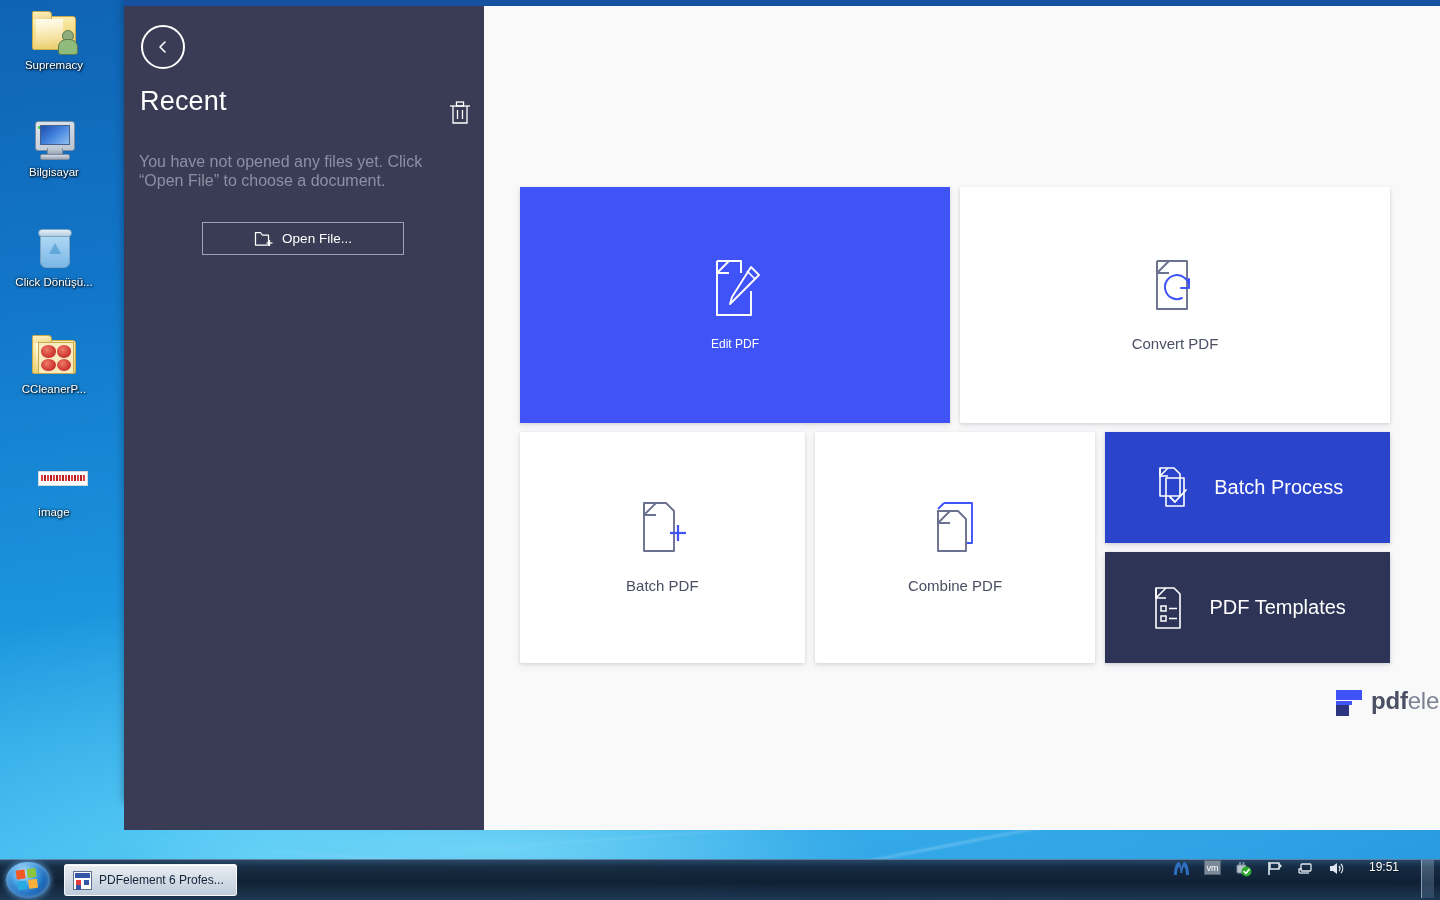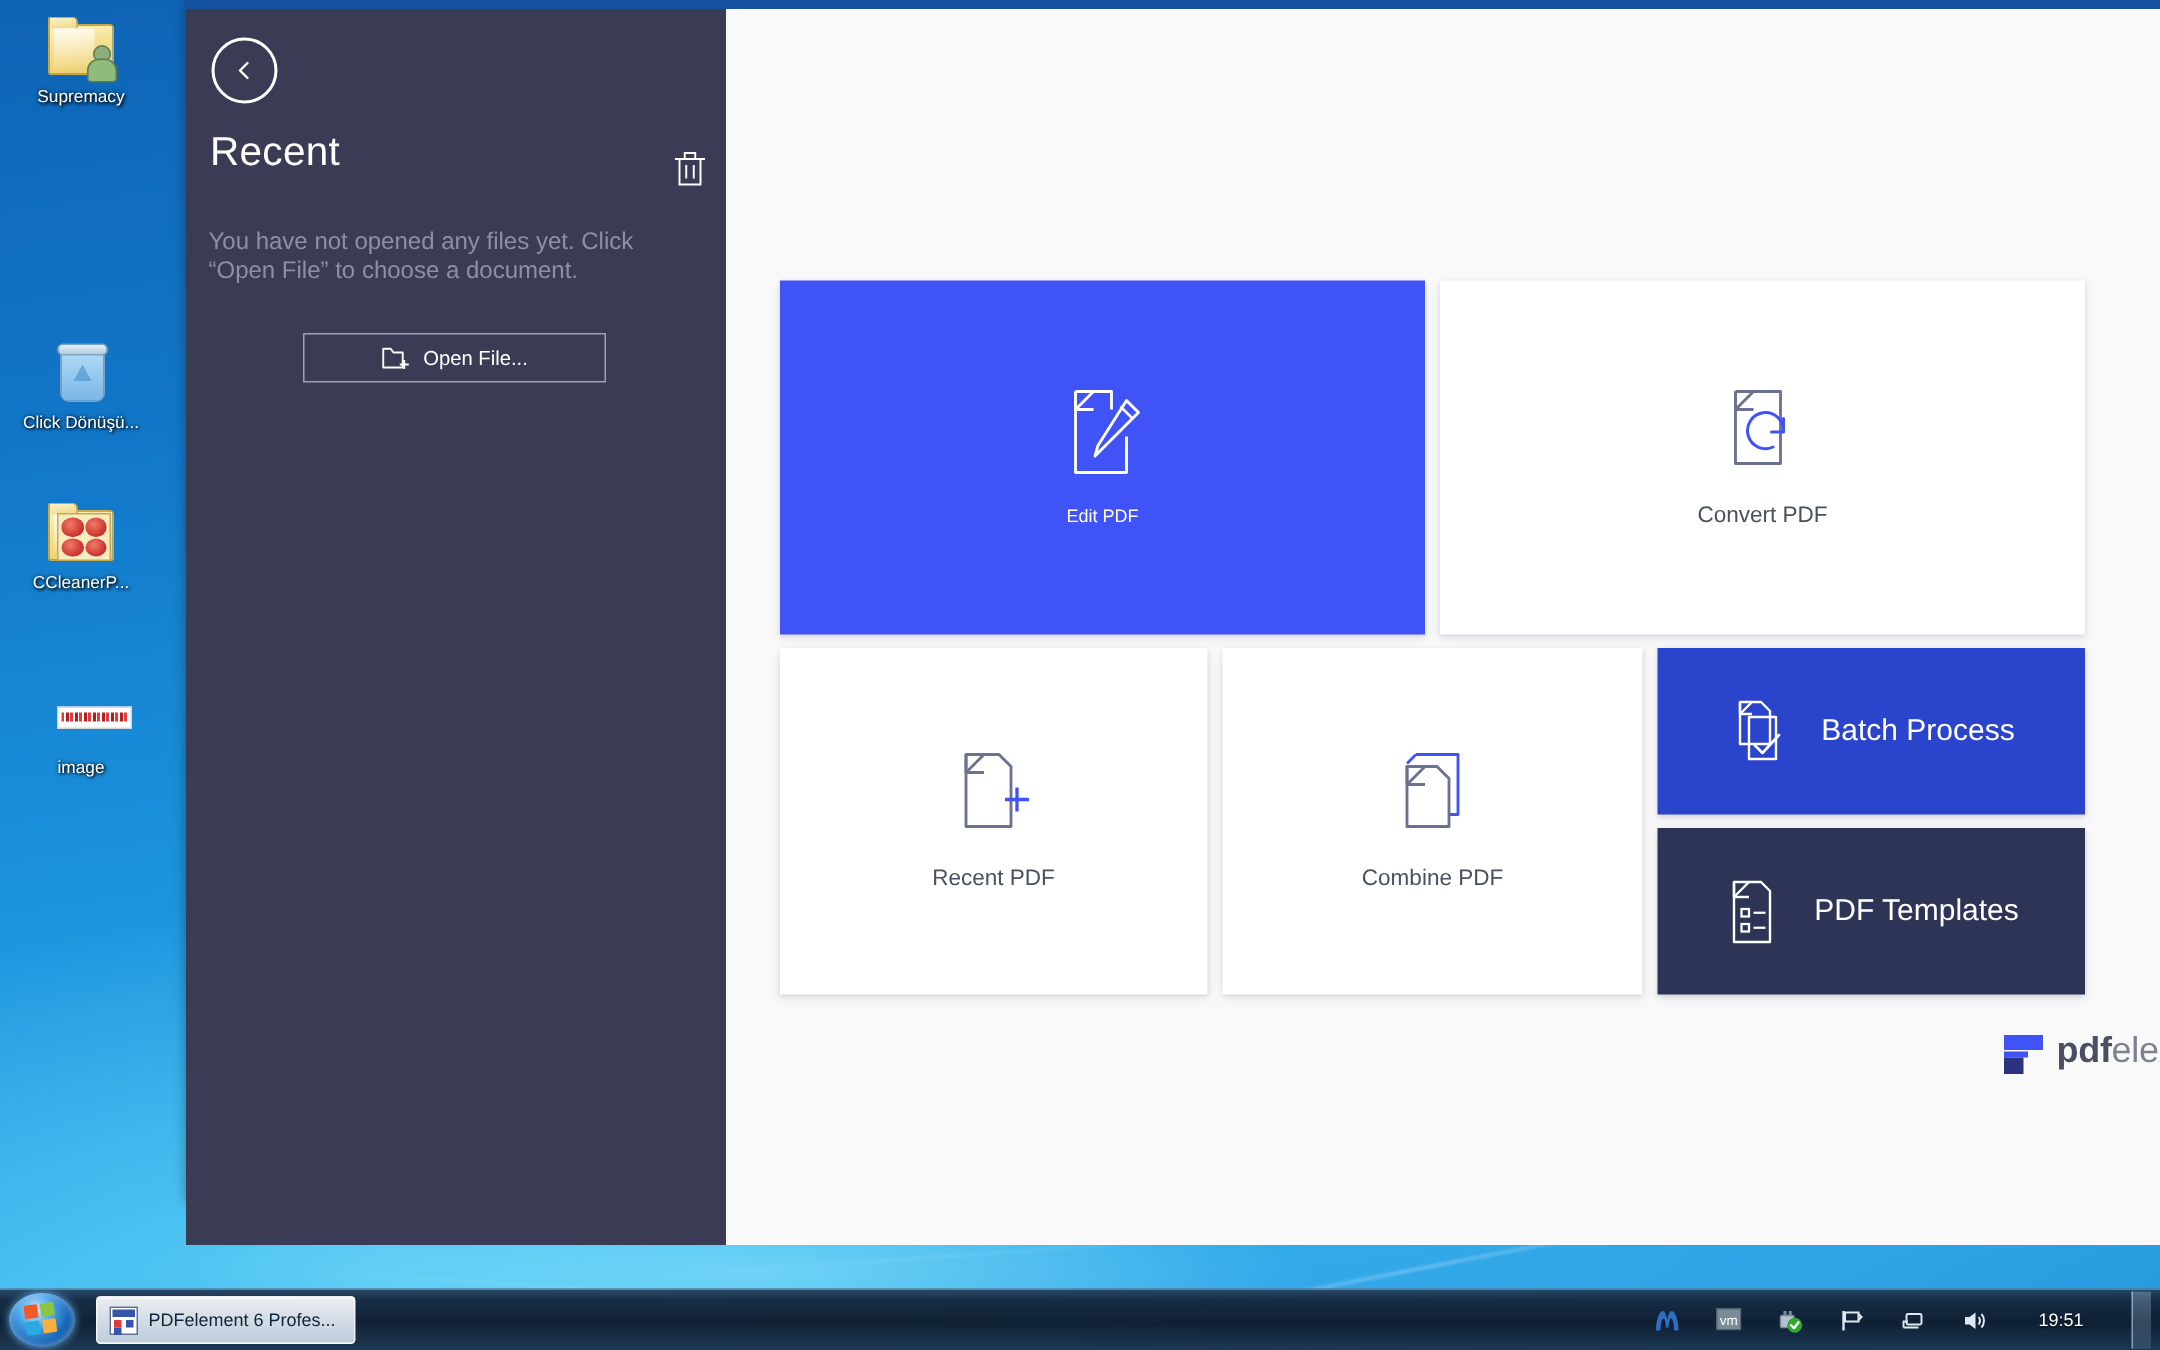--- a/index.html
+++ b/index.html
@@ -208,21 +208,21 @@
     background: #3556a8;
   }
   .task-button .tb-icon::after {
     content: ""; position: absolute; left: 2px; top: 8px; width: 5px; height: 5px;
     background: #e03c3c;
     box-shadow: 8px 0 0 #3556a8, 0 5px 0 #3556a8;
   }
 
   .tray {
     position: absolute; right: 0; top: 0; height: 40px;
-    display: flex; align-items: center; gap: 24px;
+    display: flex; gap: 14px;
     padding-right: 6px;
   }
   .tray-icon { width: 17px; height: 17px; position: relative; }
   .tray-time {
     font-size: 12px; color: #ffffff; margin: 0 6px 0 10px;
     text-shadow: 0 1px 1px rgba(0,0,0,.6);
   }
   .show-desktop {
     width: 12px; height: 38px; margin-left: 2px;
     background: linear-gradient(180deg, rgba(190,220,245,.30), rgba(140,180,220,.18));
@@ -379,20 +379,31 @@
       <div class="glyph">
         <div class="ico-folder"></div>
         <div class="folder-person">
             <div class="head"></div>
             <div class="body"></div>
           </div>
       </div>
       <div class="label">Supremacy</div>
     </div>
 
+    <div class="desk-icon" style="top:115px;">
+      <div class="glyph">
+        <div class="ico-monitor">
+            <div class="led"></div>
+            <div class="screen"></div>
+          </div>
+        <div class="ico-stand"></div>
+        <div class="ico-base"></div>
+      </div>
+      <div class="label">Bilgisayar</div>
+    </div>
 
     <div class="desk-icon" style="top:225px;">
       <div class="glyph">
         <div class="ico-bin">
             <div class="tri"></div>
           </div>
       </div>
       <div class="label">Click Dönüşü...</div>
     </div>
 
@@ -518,21 +529,21 @@
           <div class="card card-create">
             <div class="card-icon">
               <svg width="52" height="56" viewBox="0 0 52 56">
                 <path d="M8 2 L30 2 L38 10 L38 50 L8 50 Z" fill="none" stroke="#6b7190" stroke-width="1.9" stroke-linejoin="round"></path>
                 <path d="M8 2 L8 14 L20 14" fill="none" stroke="#6b7190" stroke-width="1.9" stroke-linejoin="round"></path>
                 <path d="M8 14 L20 2" fill="none" stroke="#6b7190" stroke-width="1.9"></path>
                 <line x1="42" y1="24" x2="42" y2="40" stroke="#4053f7" stroke-width="2.2"></line>
                 <line x1="34" y1="32" x2="50" y2="32" stroke="#4053f7" stroke-width="2.2"></line>
               </svg>
             </div>
-            <div class="card-label">Recent PDF</div>
+            <div class="card-label">Batch PDF</div>
           </div>
 
           <div class="card card-combine">
             <div class="card-icon">
               <svg width="54" height="56" viewBox="0 0 54 56">
                 <path d="M16 2 L44 2 L44 42 L38 42" fill="none" stroke="#4053f7" stroke-width="1.9" stroke-linejoin="round"></path>
                 <path d="M16 2 L10 8" fill="none" stroke="#4053f7" stroke-width="1.9"></path>
                 <path d="M10 10 L30 10 L38 18 L38 50 L10 50 Z" fill="#ffffff" stroke="#6b7190" stroke-width="1.9" stroke-linejoin="round"></path>
                 <path d="M10 10 L10 22 L22 22" fill="none" stroke="#6b7190" stroke-width="1.9" stroke-linejoin="round"></path>
                 <path d="M10 22 L22 10" fill="none" stroke="#6b7190" stroke-width="1.9"></path>

